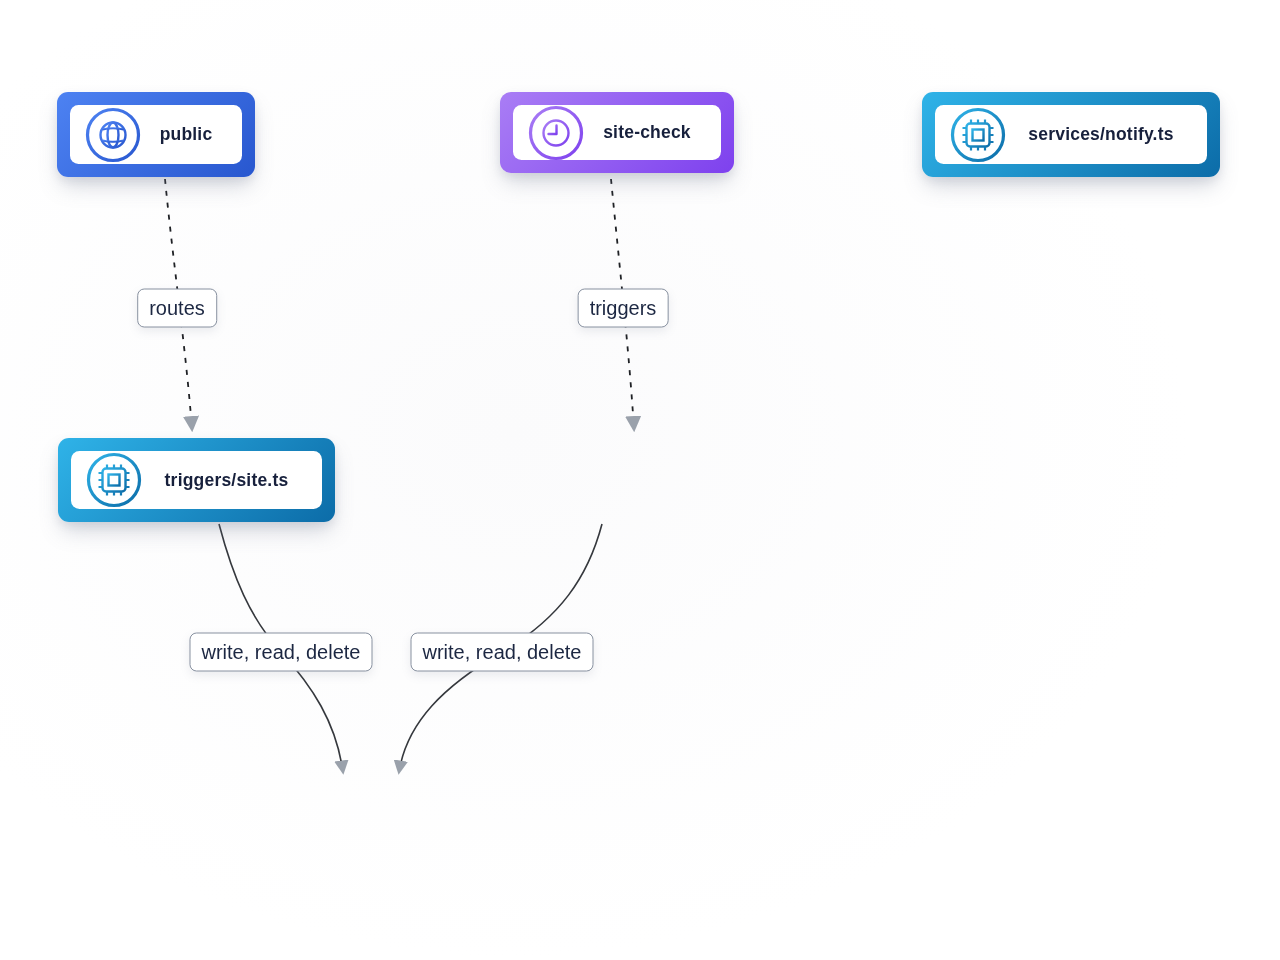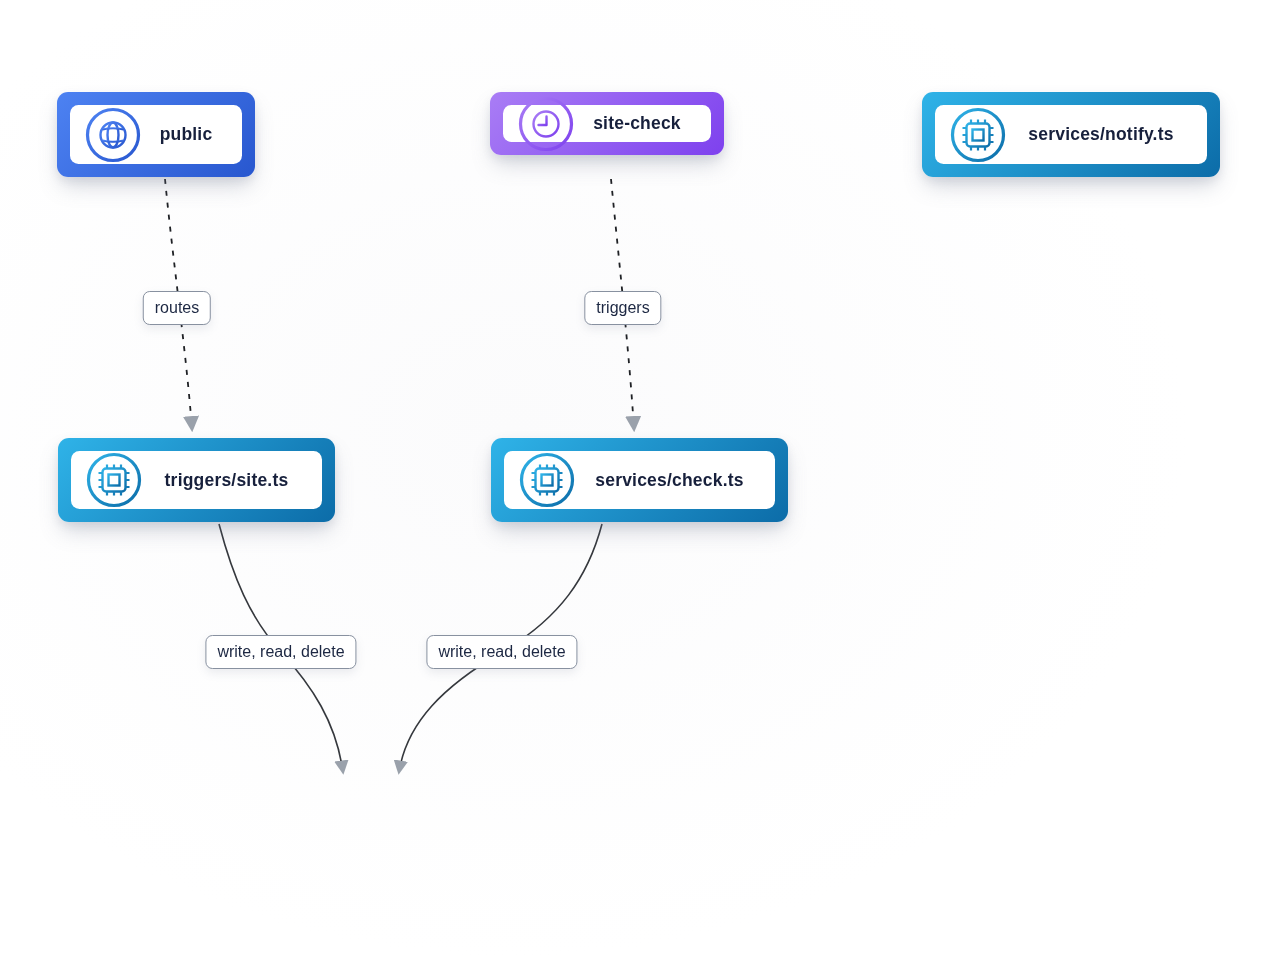--- a/index.html
+++ b/index.html
@@ -11,21 +11,21 @@
     overflow:hidden;
   }
   #edge-layer{position:absolute;left:0;top:0;z-index:1;}
   .edge-label{
     position:absolute;z-index:2;
     transform:translate(-50%,-50%);
     background:#ffffff;
     border:1.5px solid #8891a0;
     border-radius:7px;
     padding:7px 11px;
-    font-size:16px;
+    font-size:20px;
     color:#1c2742;
     white-space:nowrap;
     box-shadow:0 4px 10px rgba(120,130,150,0.14);
   }
   .node{
     position:absolute;z-index:3;
     border-radius:11px;
     padding:13px;
     box-shadow:0 12px 22px -4px rgba(105,115,140,0.30), 0 4px 8px rgba(105,115,140,0.12);
     box-sizing:border-box;
@@ -46,21 +46,21 @@
     font-weight:bold;
     color:#17203c;
     letter-spacing:0.2px;
   }
   .icon-wrap{width:58px;height:58px;flex:0 0 58px;display:block;}
   .grad-blue  {background:linear-gradient(135deg,#4d82f2 0%,#2857cf 100%);}
   .grad-purple{background:linear-gradient(135deg,#a97df5 0%,#7e41ee 100%);}
   .grad-cyan  {background:linear-gradient(135deg,#2fb3e8 0%,#0c6ca8 100%);}
   .grad-red   {background:linear-gradient(135deg,#ee4f72 0%,#c5124a 100%);}
   .n-public        {left:57px;  top:92px;  width:198px; height:85px;}
-  .n-site-check    {left:490px; top:92px;  width:234px; height:63px;}
+  .n-site-check    {left:500px; top:92px;  width:234px; height:81px;}
   .n-services-notify{left:922px;top:92px;  width:298px; height:85px;}
   .n-services-site {left:58px;  top:438px; width:277px; height:84px;}
   .n-services-check{left:491px; top:438px; width:297px; height:84px;}
   .n-sites         {left:275px; top:782px; width:178px; height:85px;}
   .lbl-routes{left:177px;top:308px;}
   .lbl-triggers{left:623px;top:308px;}
   .lbl-wrd-1{left:281px;top:652px;}
   .lbl-wrd-2{left:502px;top:652px;}
   .defs-holder{position:absolute;width:0;height:0;overflow:hidden;}
 </style>
@@ -157,28 +157,15 @@
           <circle cx="29" cy="29" r="25.5" stroke-width="3.2"></circle>
           <rect x="17.5" y="17.5" width="23" height="23" rx="3.5" stroke-width="2.4"></rect>
           <rect x="23.5" y="23.5" width="11" height="11" stroke-width="2.4"></rect>
           <path stroke-width="2.2" d="M22,13.5 V17.5 M29,13.5 V17.5 M36,13.5 V17.5 M22,40.5 V44.5 M29,40.5 V44.5 M36,40.5 V44.5 M13.5,22 H17.5 M13.5,29 H17.5 M13.5,36 H17.5 M40.5,22 H44.5 M40.5,29 H44.5 M40.5,36 H44.5"></path>
         </svg>
       </span>
       <span class="node-label">triggers/site.ts</span>
     </div>
   </div>
 
-  <div class="node grad-cyan n-services-check">
-    <div class="node-inner">
-      <span class="icon-wrap">
-        <svg width="58" height="58" viewBox="0 0 58 58" fill="none" stroke="url(#gradCyan)">
-          <circle cx="29" cy="29" r="25.5" stroke-width="3.2"></circle>
-          <rect x="17.5" y="17.5" width="23" height="23" rx="3.5" stroke-width="2.4"></rect>
-          <rect x="23.5" y="23.5" width="11" height="11" stroke-width="2.4"></rect>
-          <path stroke-width="2.2" d="M22,13.5 V17.5 M29,13.5 V17.5 M36,13.5 V17.5 M22,40.5 V44.5 M29,40.5 V44.5 M36,40.5 V44.5 M13.5,22 H17.5 M13.5,29 H17.5 M13.5,36 H17.5 M40.5,22 H44.5 M40.5,29 H44.5 M40.5,36 H44.5"></path>
-        </svg>
-      </span>
-      <span class="node-label">services/check.ts</span>
-    </div>
-  </div>
 
 
 </div>
 
 </body></html>

